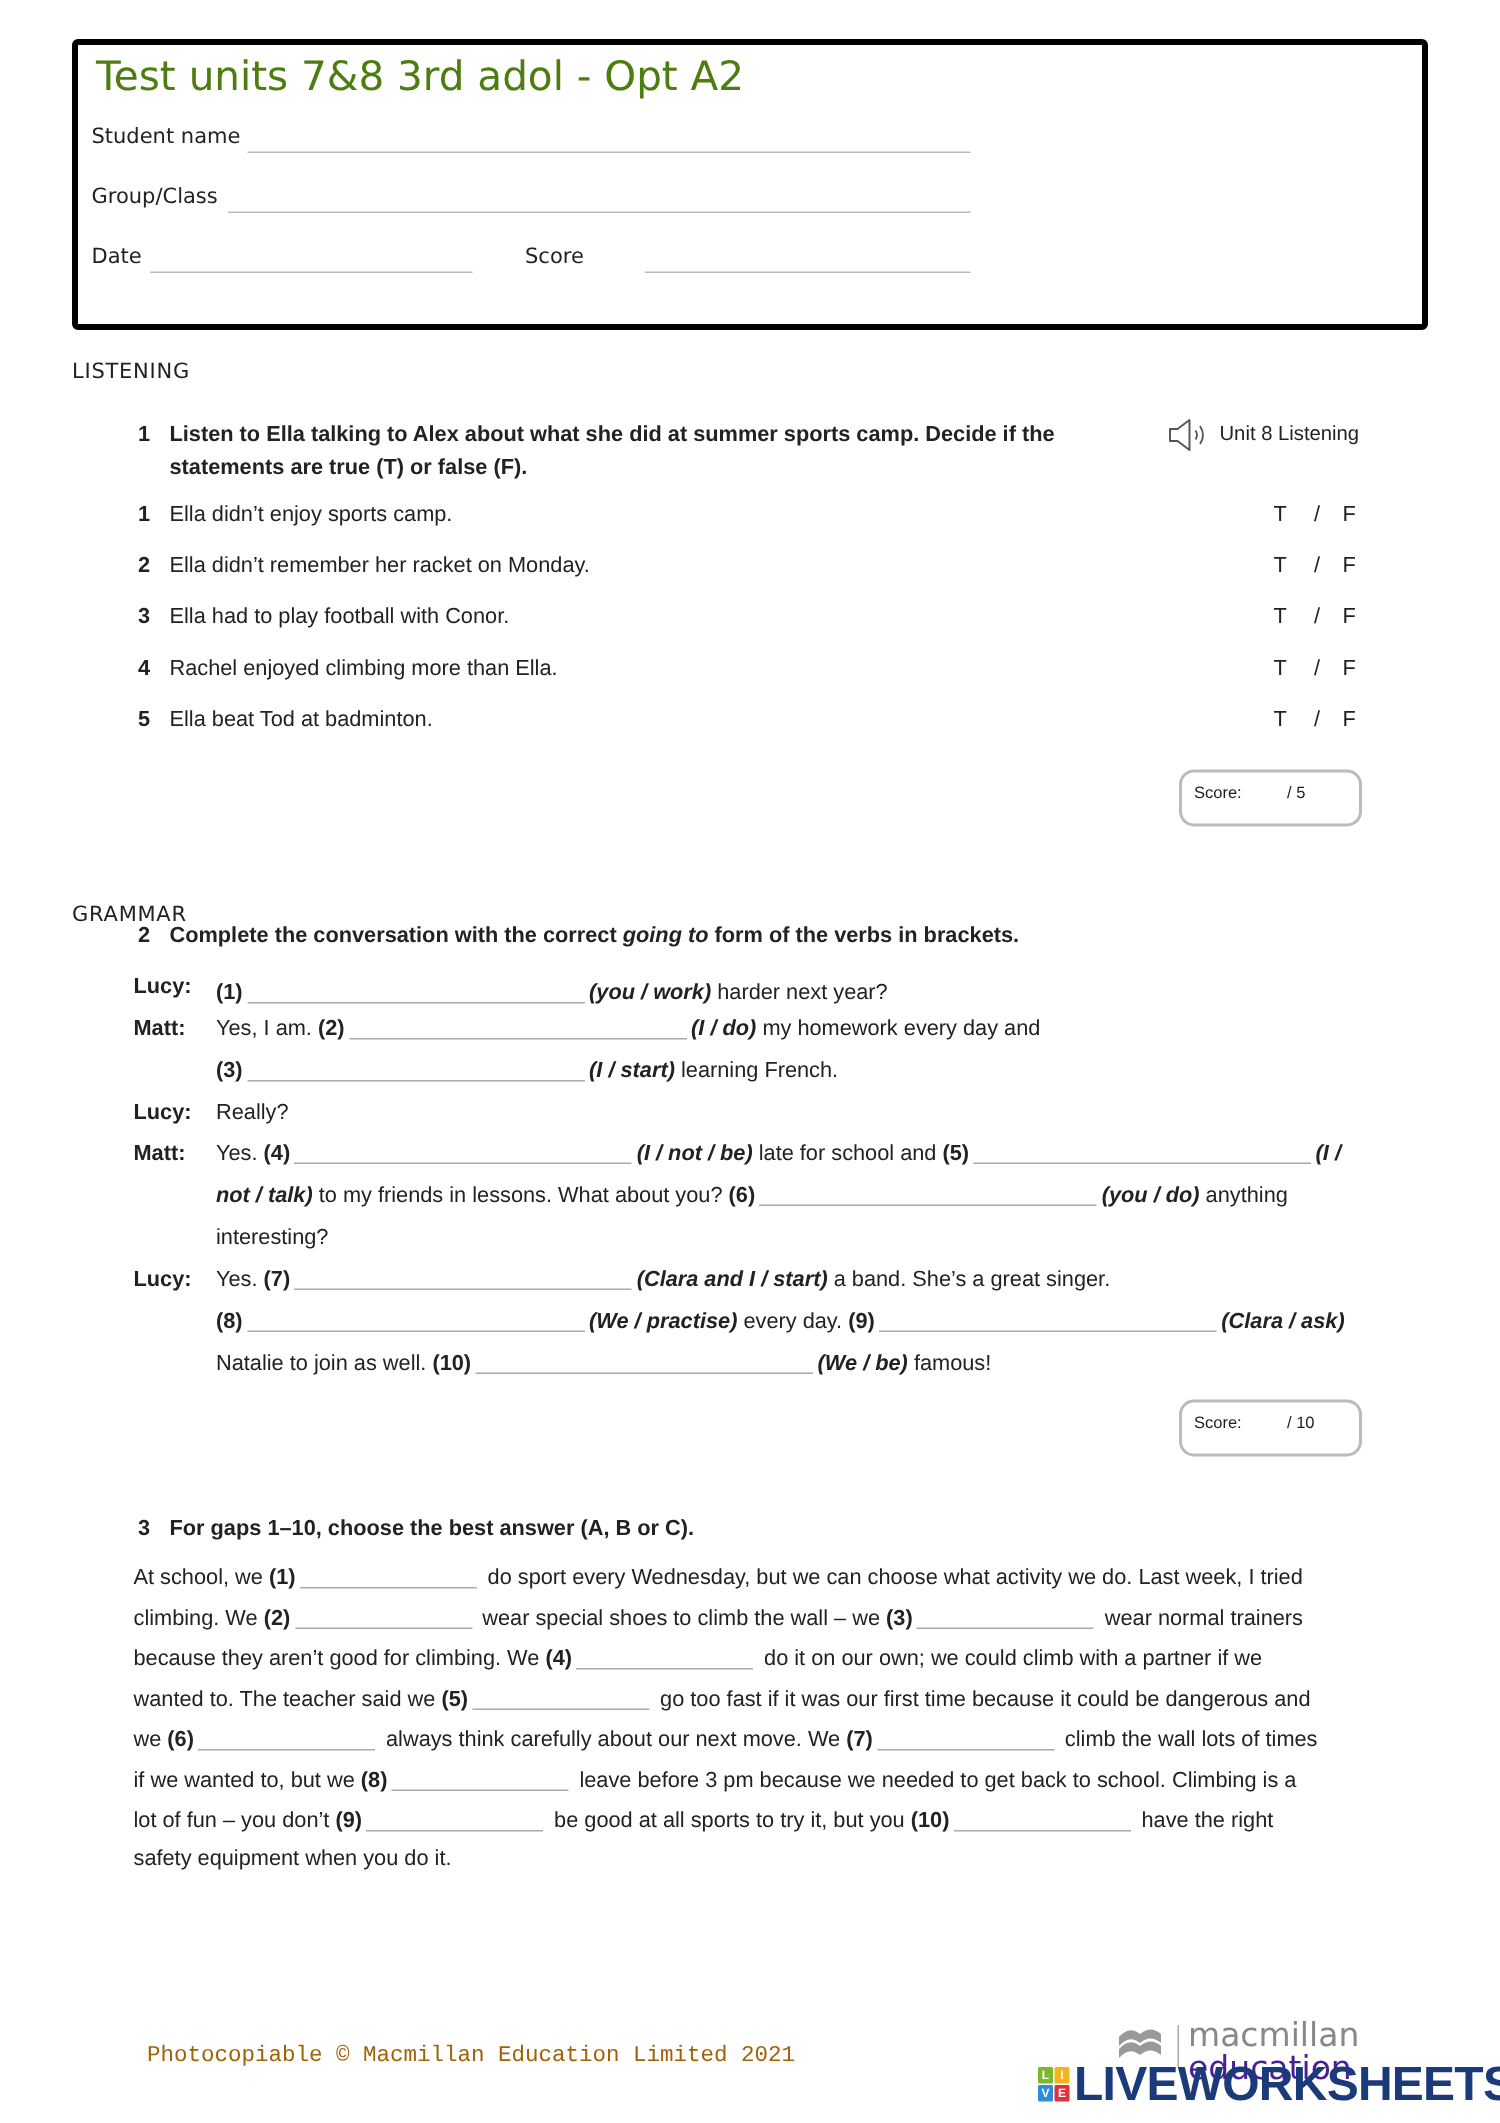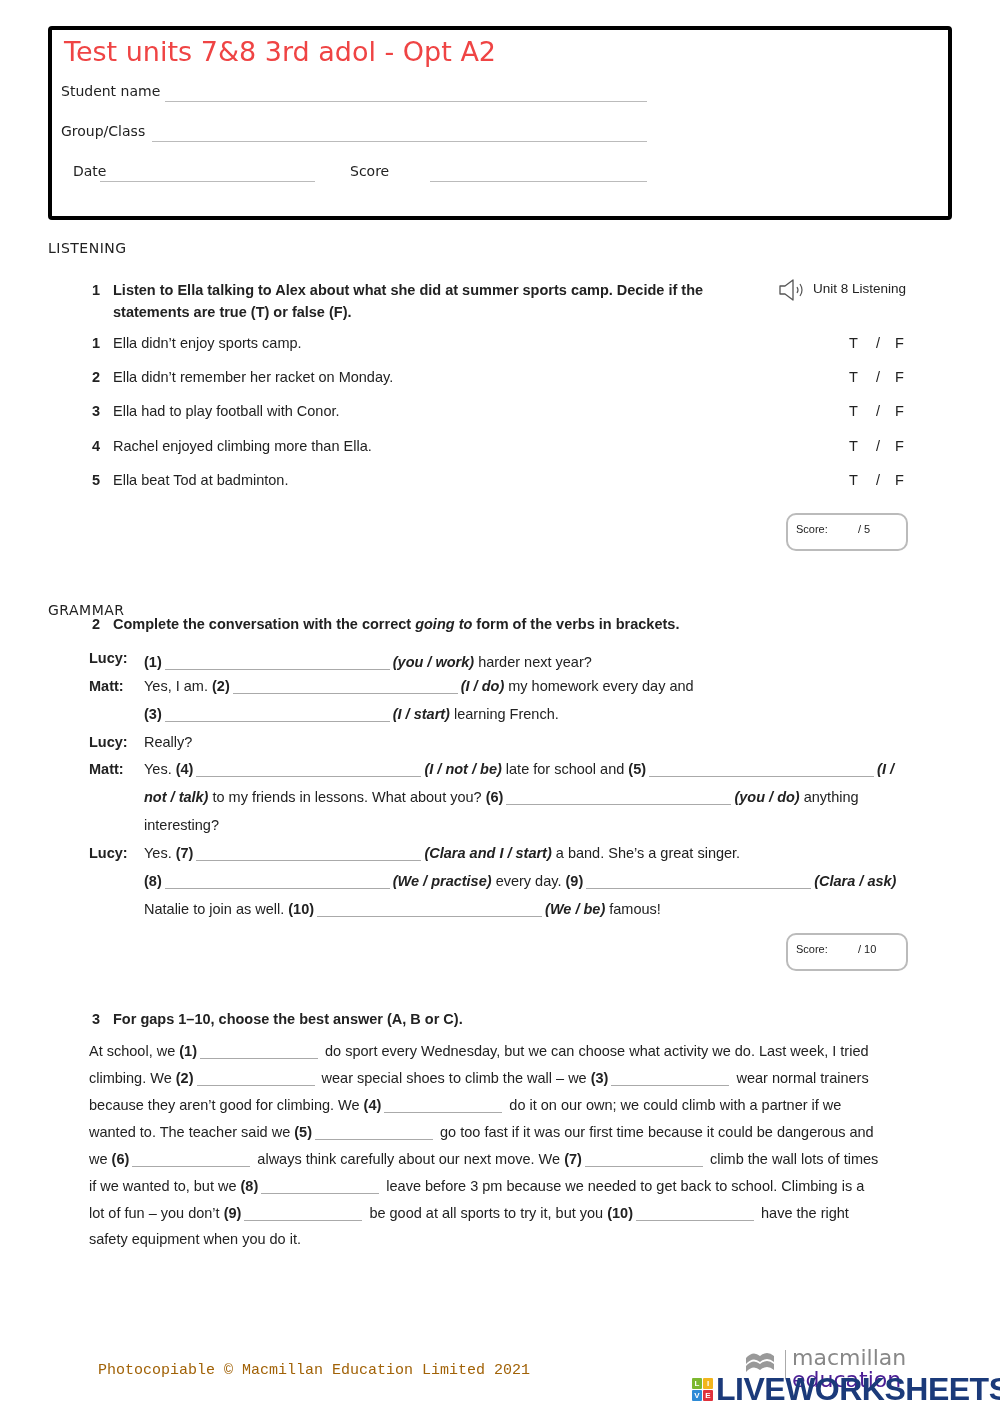--- a/index.html
+++ b/index.html
@@ -1,18 +1,18 @@
 <!DOCTYPE html>
 <html><head>
 <meta charset="utf-8">
 <style>
   html, body { margin: 0; padding: 0; background: #ffffff; }
   body { width: 1000px; height: 1415px; position: relative; overflow: hidden; color: #222; font-family: "Liberation Sans", sans-serif; }
   .header-box { position: absolute; left: 48px; top: 26px; width: 896px; height: 186px; border: 4px solid #000; border-radius: 4px; box-sizing: content-box; }
-  .title { position: absolute; left: 12px; top: 6px; font-family: "DejaVu Sans", sans-serif; font-size: 27px; color: #ef4444; }
+  .title { position: absolute; left: 12px; top: 6px; font-family: "DejaVu Sans", sans-serif; font-size: 27px; color: #4d7c0f; }
   .hlabel { position: absolute; font-family: "DejaVu Sans", sans-serif; font-size: 14px; color: #222; }
   .hline { position: absolute; height: 0; border-bottom: 1px solid #bbb; }
   .section-label { position: absolute; left: 48px; font-family: "DejaVu Sans", sans-serif; font-size: 14px; letter-spacing: 0.5px; color: #222; }
   .q-head { position: absolute; left: 92px; font-size: 14.5px; font-weight: bold; color: #222; line-height: 22px; }
   .q-head .num { position: absolute; left: 0; }
   .q-head .txt { position: absolute; left: 21px; white-space: nowrap; text-align: right; }
   .q-head .txt i { font-style: italic; }
   .tf-row { position: absolute; left: 92px; width: 820px; height: 22px; font-size: 14.5px; }
   .tf-row .num { position: absolute; left: 0; font-weight: bold; }
   .tf-row .stmt { position: absolute; left: 21px; white-space: nowrap; }
@@ -46,21 +46,21 @@
 </style>
 </head>
 <body>
 
 <div class="header-box">
   <div class="title">Test units 7&amp;8 3rd adol - Opt A2</div>
   <div class="hlabel" style="left:9px;top:53px;">Student name</div>
   <div class="hline" style="left:113px;top:71px;width:482px;"></div>
   <div class="hlabel" style="left:9px;top:93px;">Group/Class</div>
   <div class="hline" style="left:100px;top:111px;width:495px;"></div>
-  <div class="hlabel" style="left:21px;top:133px;">Date</div>
+  <div class="hlabel" style="left:9px;top:133px;">Date</div>
   <div class="hline" style="left:48px;top:151px;width:215px;"></div>
   <div class="hlabel" style="left:298px;top:133px;">Score</div>
   <div class="hline" style="left:378px;top:151px;width:217px;"></div>
 </div>
 
 <div class="section-label" style="top:240px;">LISTENING</div>
 
 <div class="q-head" style="top:279px;">
   <span class="num">1</span>
   <span class="txt">Listen to Ella talking to Alex about what she did at summer sports camp. Decide if the</span>

